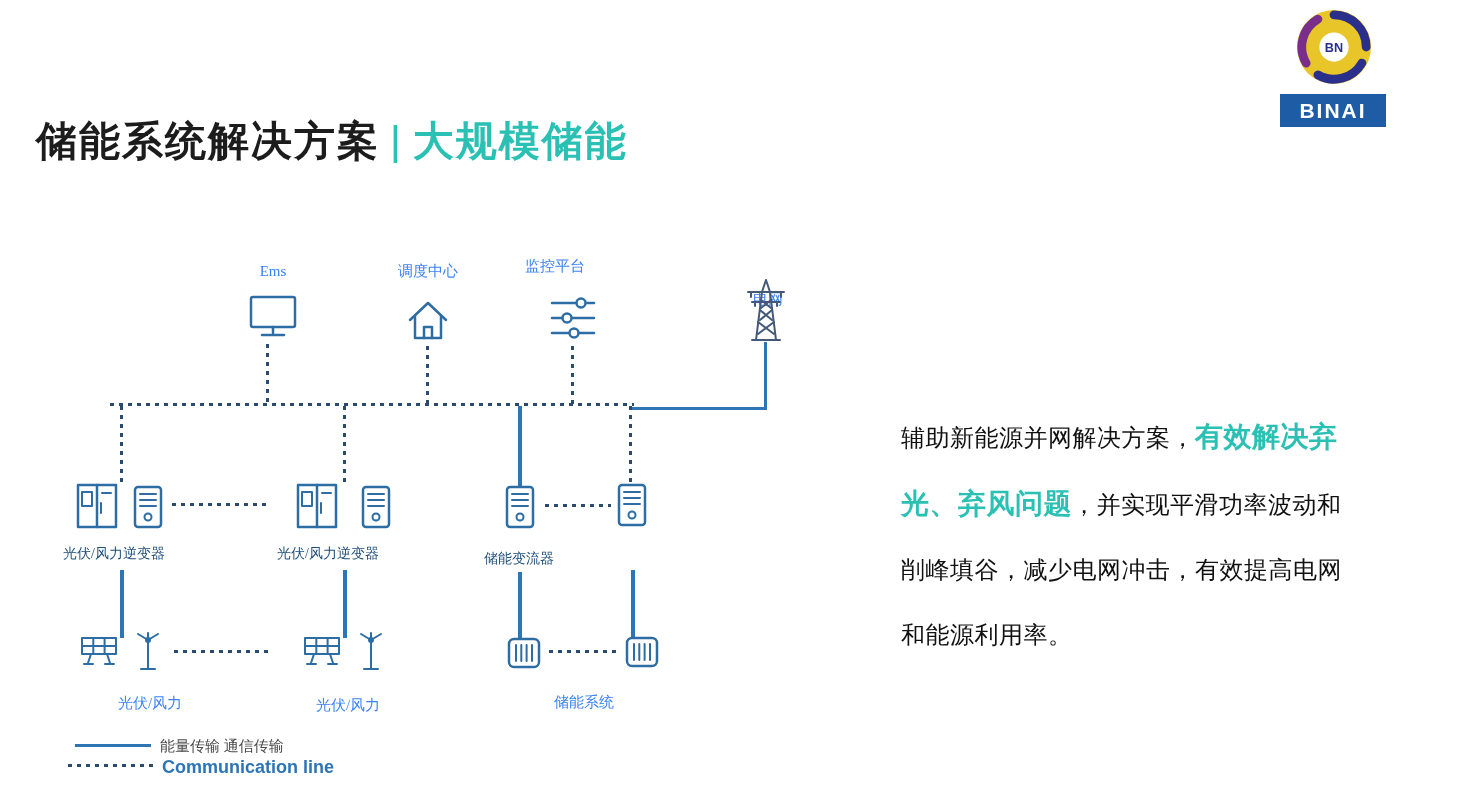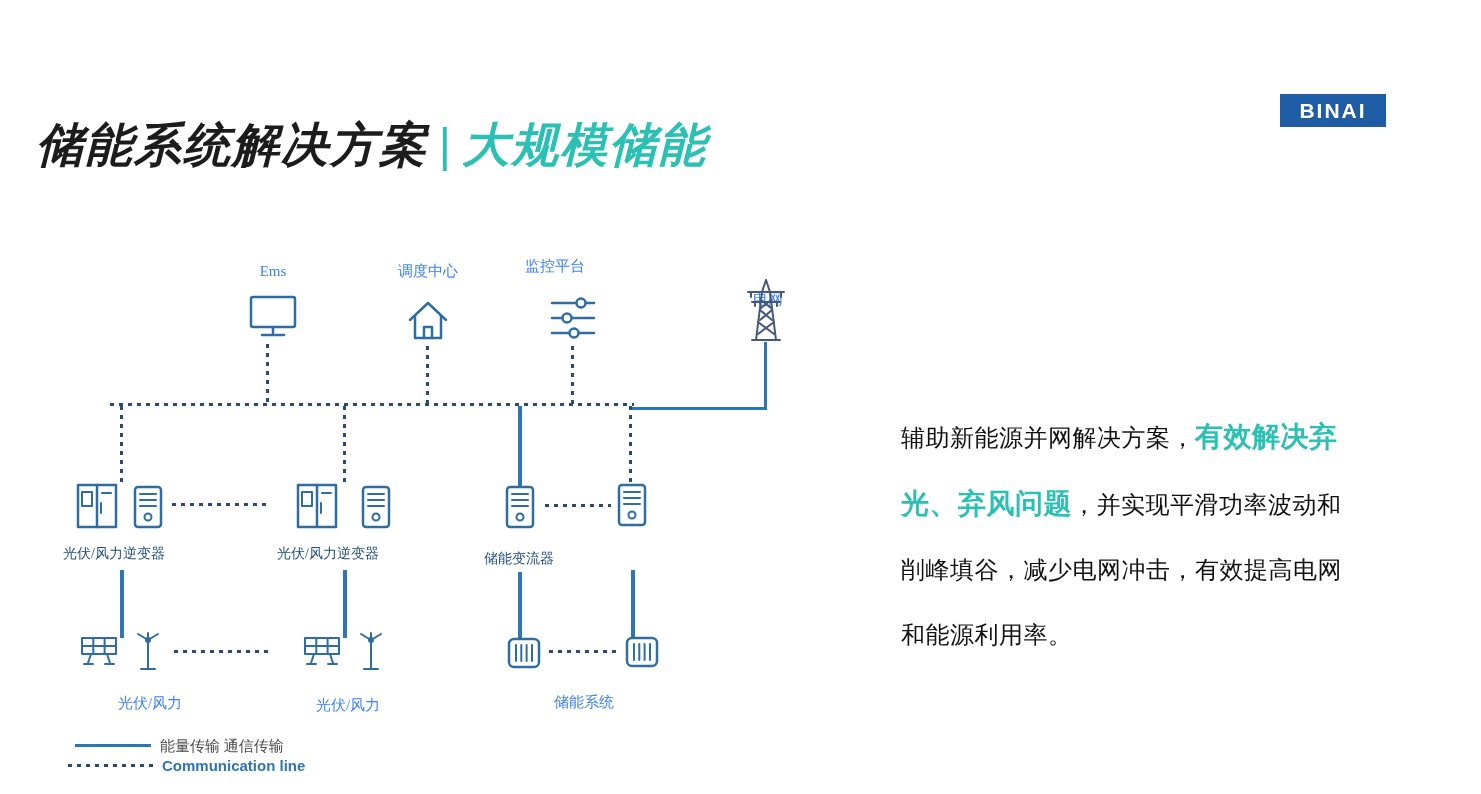--- a/index.html
+++ b/index.html
@@ -2,59 +2,71 @@
 <html><head>
 <meta charset="utf-8">
 <style>
   * { margin:0; padding:0; box-sizing:border-box; }
   body { background:#ffffff; }
   .canvas { position:relative; width:1481px; height:794px; background:#ffffff; overflow:hidden;
             font-family:"Liberation Sans", sans-serif; }
   .abs { position:absolute; }
 
   
-  .slide-title { left:36px; top:114px; font-size:47px; font-weight:800; letter-spacing:2px;
-                 color:#1c1c1c; white-space:nowrap;font-style:italic; }
+  .slide-title { left:36px; top:114px; font-size:41px; font-weight:800; letter-spacing:2px;
+                 color:#1c1c1c; white-space:nowrap; }
   .slide-title .divider { color:#2bc0b4; font-weight:400; padding:0 10px; }
   .slide-title .accent  { color:#2bc0b4; font-weight:600; }
 
   
   .logo-mark { left:1295px; top:8px; width:78px; height:78px; }
   .logo-bar  { left:1280px; top:94px; width:106px; height:33px; background:#1e5ca6; color:#ffffff;
                font-weight:800; font-size:21px; letter-spacing:2px; text-align:center; line-height:33px; }
 
   
   .dot-h { height:3px; background:repeating-linear-gradient(90deg,#2b4a70 0 4px,transparent 4px 9px); }
   .dot-v { width:3px;  background:repeating-linear-gradient(180deg,#2b4a70 0 4px,transparent 4px 9px); }
   .sol-h { height:3px; background:#2e75b6; }
   .sol-v { width:4px;  background:#2e75b6; }
 
   
   .node-label  { font-family:"Liberation Serif", serif; font-size:15px; color:#3b82f6; text-align:center; }
   .blue-label  { font-family:"Liberation Serif", serif; font-size:14px; color:#1f4e79; text-align:left; }
   .legend-label-cn { font-family:"Liberation Serif", serif; font-size:15px; color:#4a4a4a; }
-  .legend-label-en { font-size:15px; font-weight:700; color:#2e75b6; }
+  .legend-label-en { font-size:18px; font-weight:700; color:#2e75b6; }
 
   .icon-svg { display:block; }
   .icon-svg path, .icon-svg rect, .icon-svg line, .icon-svg circle { vector-effect:none; }
 
   
   .description { left:901px; top:404px; width:460px; font-family:"Liberation Serif", serif;
                  font-size:24px; line-height:65px; letter-spacing:0.5px; color:#111111; text-align:left; }
   .description .hl { font-size:28px; font-weight:700; color:#2bc0b4; }
 </style>
 </head>
 <body>
 
 <div class="canvas">
 
   <div class="abs slide-title">
     <span>储能系统解决方案</span><span class="divider">|</span><span class="accent">大规模储能</span>
   </div>
 
+  <div class="abs logo-mark">
+    <svg class="icon-svg" width="78" height="78" viewBox="0 0 80 80">
+      <circle cx="40" cy="40" r="38" fill="#e8c62a"></circle>
+      <g fill="none" stroke-width="9" stroke-linecap="round">
+        <path d="M40 7 A33 33 0 0 1 73 40" stroke="#2b2f8c"></path>
+        <path d="M40 7 A33 33 0 0 1 73 40" stroke="#2b2f8c" transform="rotate(120 40 40)"></path>
+        <path d="M40 7 A33 33 0 0 1 73 40" stroke="#7a2e8c" transform="rotate(240 40 40)"></path>
+      </g>
+      <circle cx="40" cy="40" r="15" fill="#ffffff"></circle>
+      <text x="40" y="45" text-anchor="middle" font-family="Liberation Sans, sans-serif" font-size="13" font-weight="bold" fill="#2b2f8c">BN</text>
+    </svg>
+  </div>
   <div class="abs logo-bar">BINAI</div>
 
   <div class="abs node-label" style="left:246px; top:263px; width:54px;">Ems</div>
   <div class="abs node-label" style="left:382px; top:262px; width:92px;">调度中心</div>
   <div class="abs node-label" style="left:519px; top:257px; width:72px;">监控平台</div>
   <div class="abs node-label" style="left:750px; top:263px; width:36px;margin-top:27px;">电网</div>
 
   <svg class="abs icon-svg" style="left:249px; top:294px;" width="48" height="46" viewBox="0 0 48 46" fill="none" stroke="#2e6da4" stroke-width="2.5" stroke-linecap="round" stroke-linejoin="round">
     <rect x="2" y="3" width="44" height="30" rx="2"></rect>
     <path d="M24 33 V39"></path>

